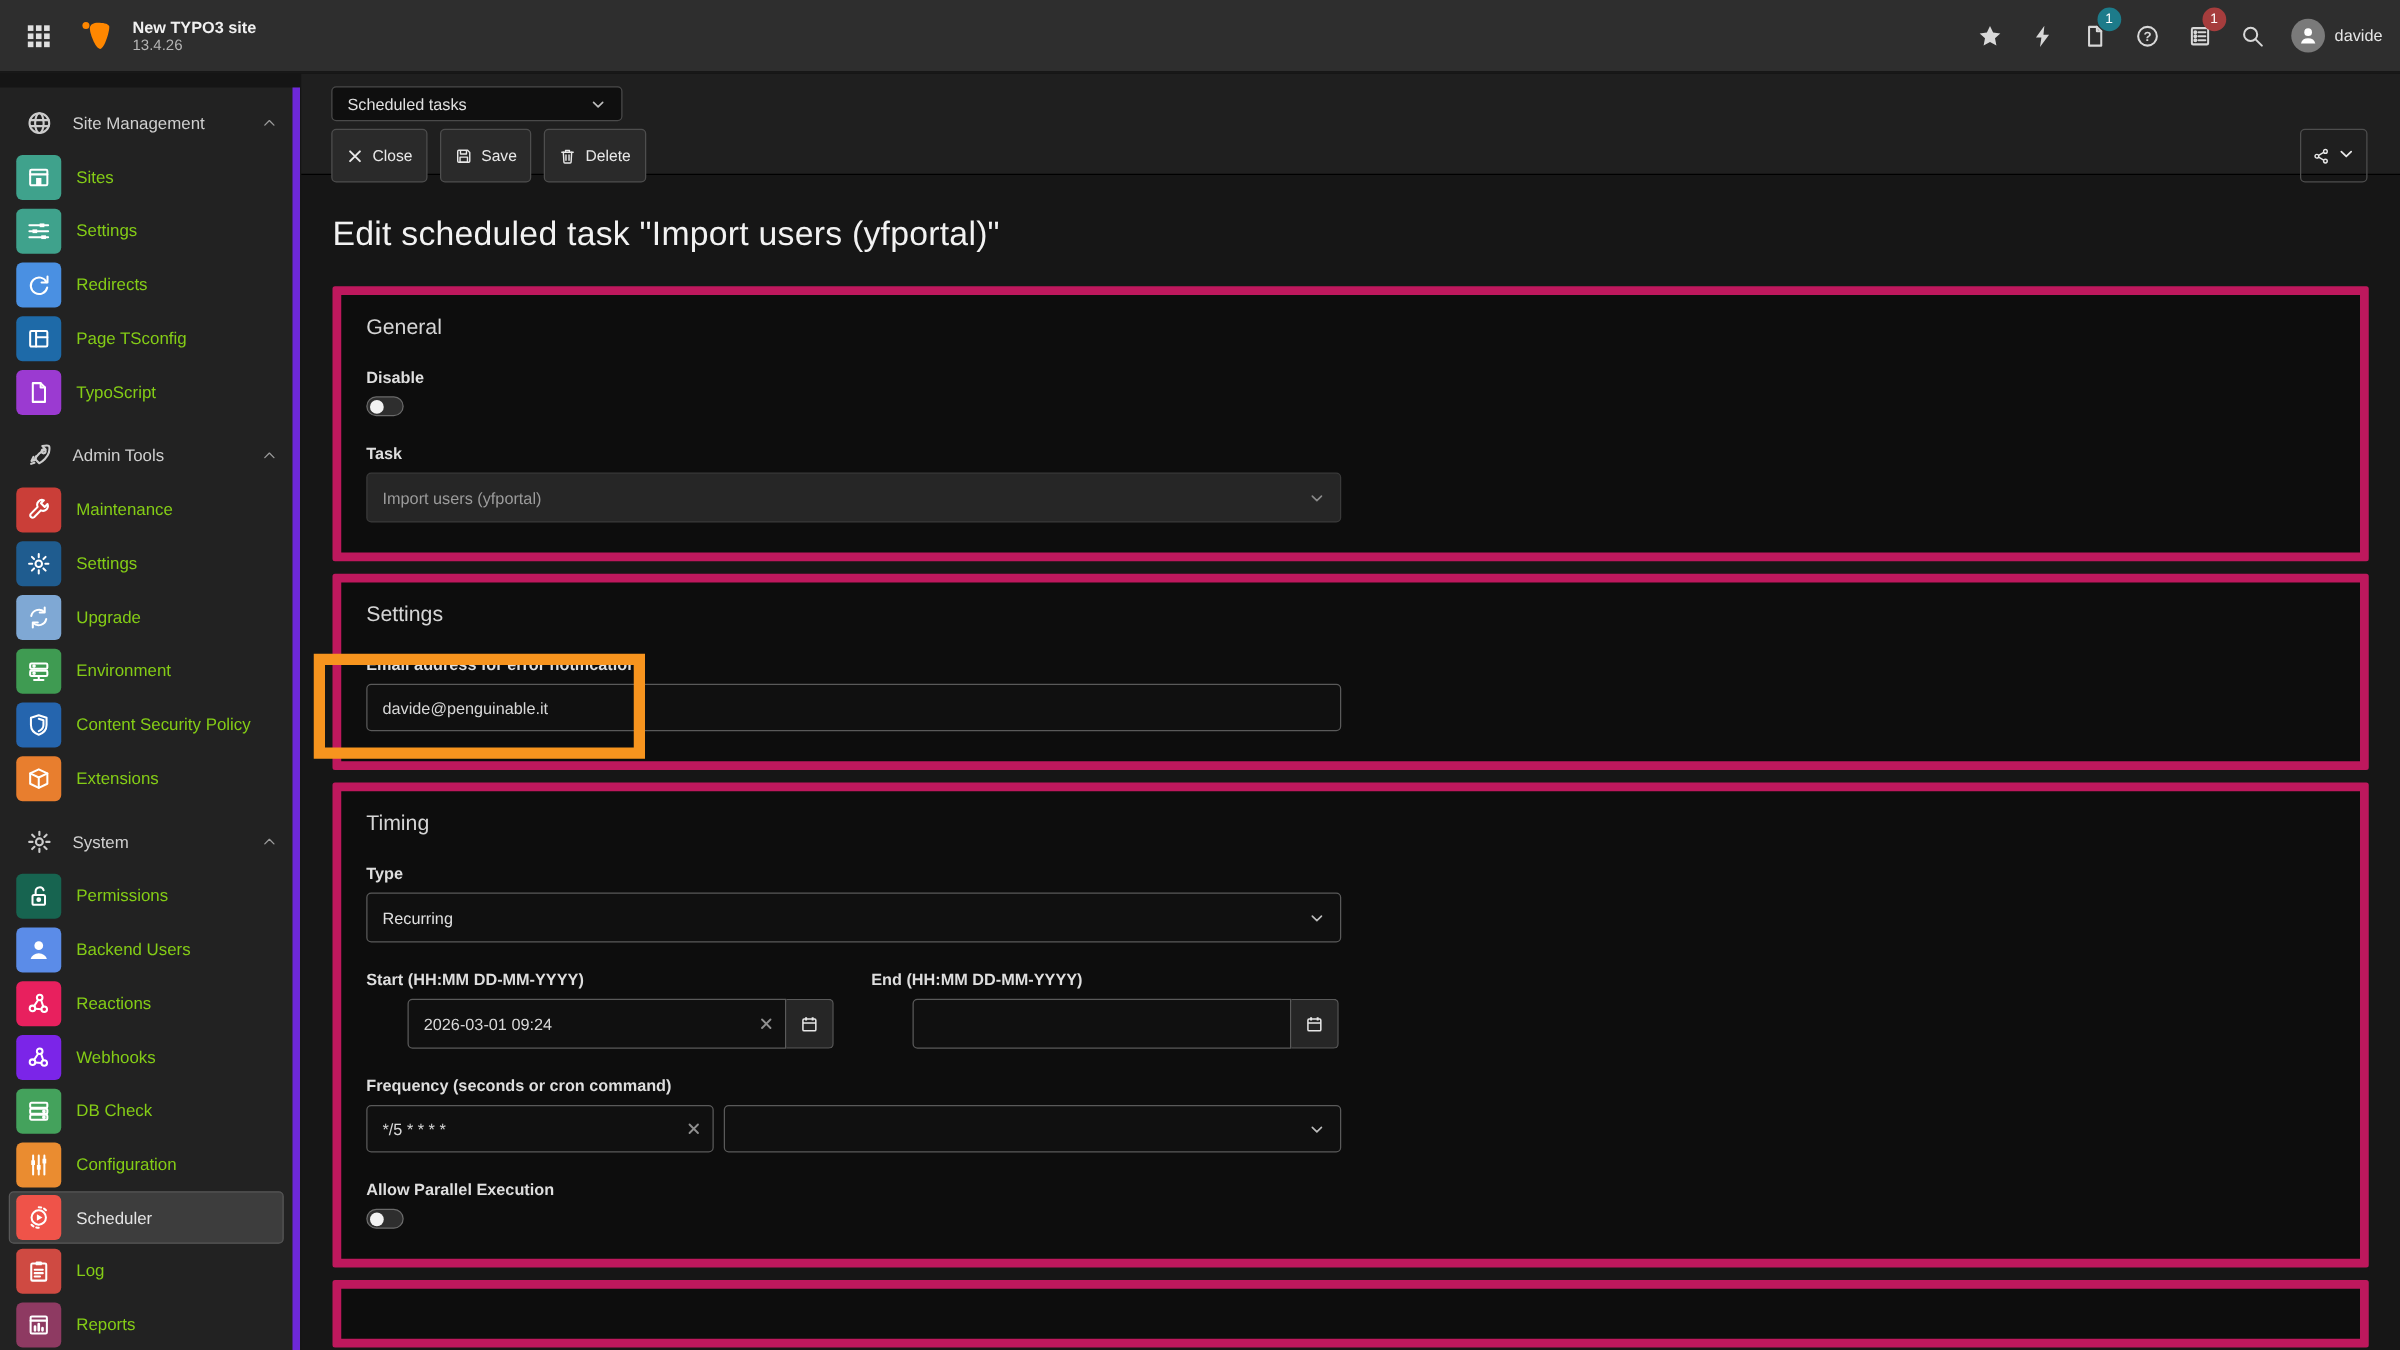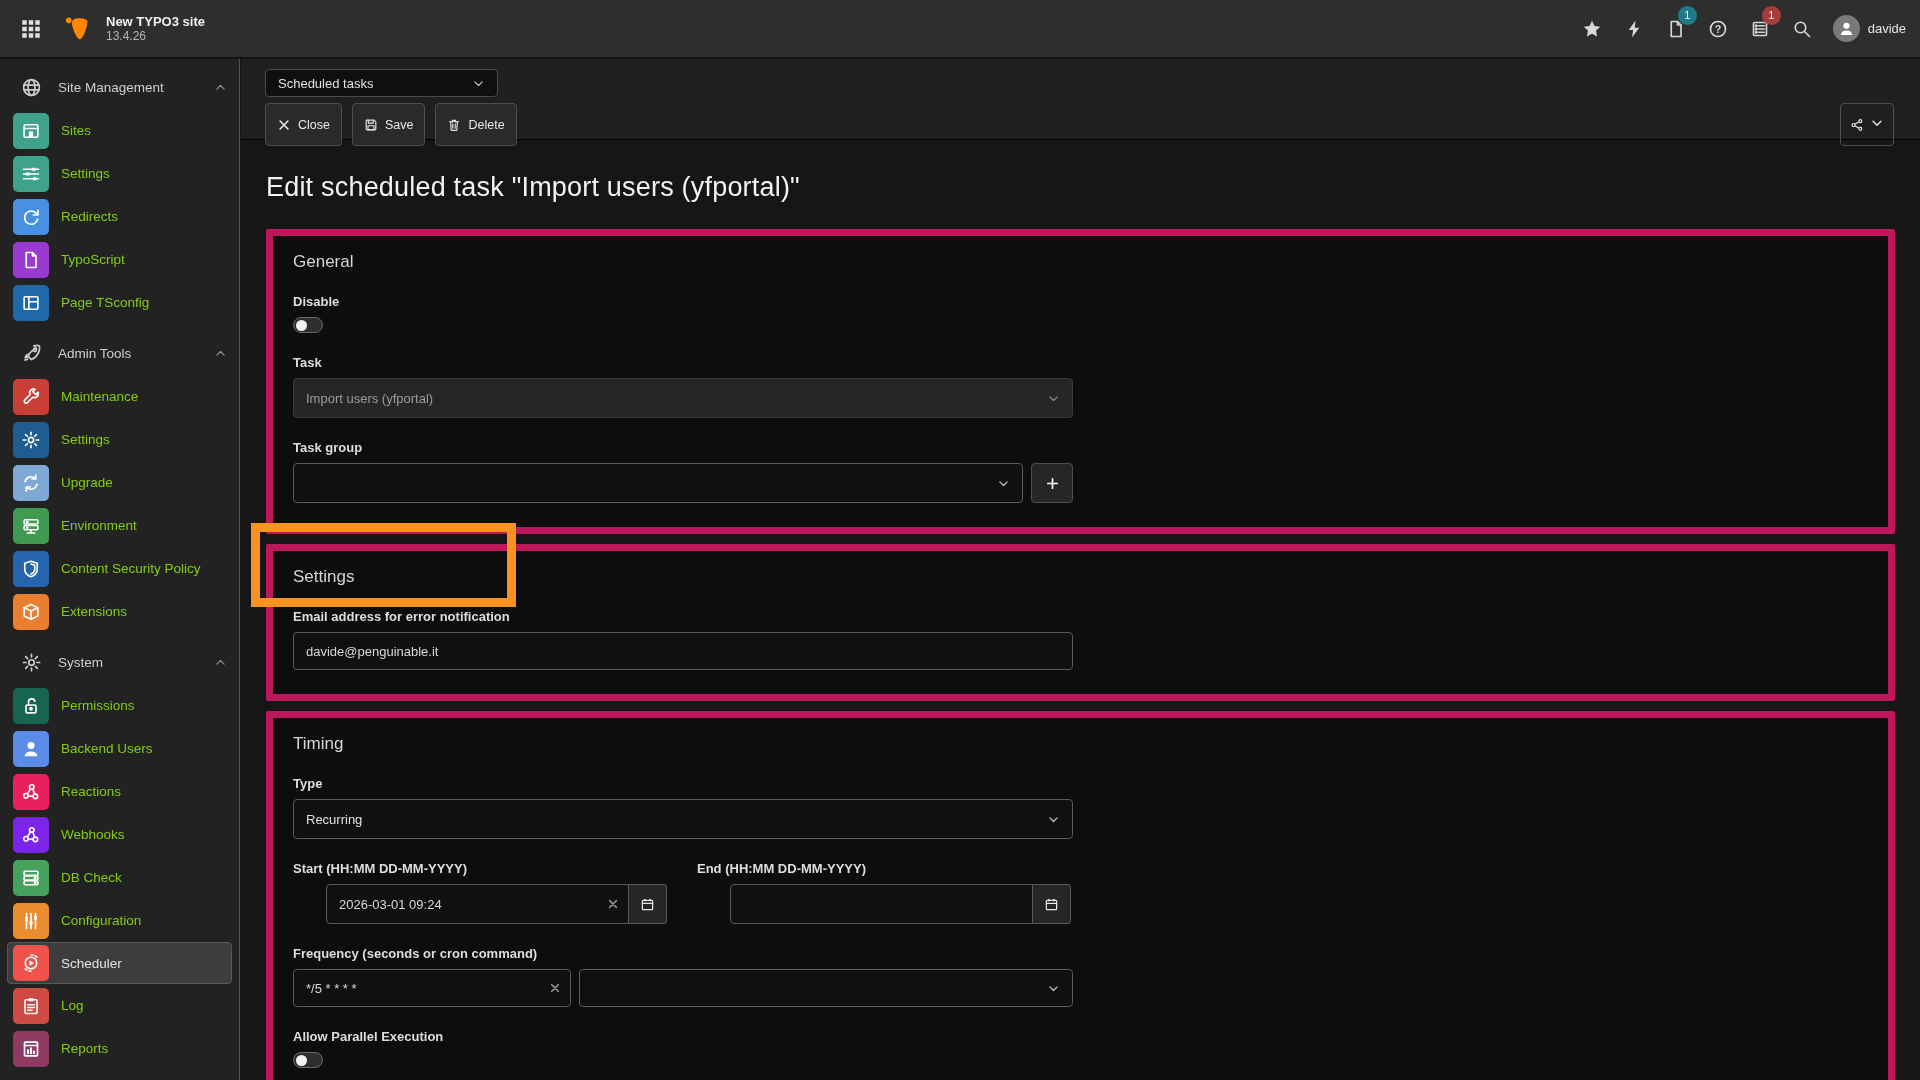--- a/index.html
+++ b/index.html
@@ -35,22 +35,22 @@
   }
   .tb-user { display:flex; align-items:center; gap:8px; margin-left:8px; cursor:pointer; }
   .tb-avatar {
     width:27px; height:27px; border-radius:50%; background:#7a7a7a;
     display:flex; align-items:center; justify-content:center; color:#fff; overflow:hidden;
   }
   .tb-avatar svg { width:17px; height:17px; }
   .tb-username { font-size:13px; color:#e6e6e6; }
   
   .sidebar {
-    position:absolute; top:59px; left:0; bottom:0; width:240px;
-    background:#222222; border-right:1px solid #6d28d9; padding-top:7px;
+    position:absolute; top:70px; left:0; bottom:0; width:240px;
+    background:#222222; border-right:6px solid #6d28d9; padding-top:7px;
     overflow:hidden; z-index:20;
   }
   .side-header, .side-item {
     height:43px; display:flex; align-items:center; padding:0 12px 0 13px;
     cursor:pointer; position:relative;
   }
   .side-header { margin-top:8px; }
   .side-header:first-child { margin-top:0; }
   .side-hicon { width:36px; display:flex; justify-content:center; color:#cccccc; }
   .side-hicon svg { width:21px; height:21px; }
@@ -273,36 +273,36 @@
     <div class="side-item">
       <span class="side-tile" style="background: rgb(74, 144, 226);">
         <svg viewBox="0 0 16 16" fill="none" stroke="currentColor" stroke-width="1.3" stroke-linecap="round" stroke-linejoin="round">
           <path d="M13 6.2 a5.3 5.3 0 1 0 .4 3.4"></path>
           <polyline points="13.6 2.6 13.6 6.4 9.8 6.4"></polyline>
         </svg>
       </span>
       <span class="side-label">Redirects</span>
     </div>
     <div class="side-item">
+      <span class="side-tile" style="background: rgb(30, 106, 168);">
+        <svg viewBox="0 0 16 16" fill="none" stroke="currentColor" stroke-width="1.3" stroke-linecap="round" stroke-linejoin="round">
+          <rect x="2.5" y="3" width="11" height="10" rx="0.8"></rect>
+          <path d="M6.3 3 v10 M6.3 7 h7.2"></path>
+        </svg>
+      </span>
+      <span class="side-label">Page TSconfig</span>
+    </div>
+    <div class="side-item">
       <span class="side-tile" style="background: rgb(155, 58, 209);">
         <svg viewBox="0 0 16 16" fill="none" stroke="currentColor" stroke-width="1.3" stroke-linecap="round" stroke-linejoin="round">
           <path d="M4.2 2 h5 l2.8 2.8 V14 H4.2 Z"></path>
           <path d="M9.2 2 v2.8 h2.8"></path>
         </svg>
       </span>
       <span class="side-label">TypoScript</span>
-    </div>
-    <div class="side-item">
-      <span class="side-tile" style="background: rgb(30, 106, 168);">
-        <svg viewBox="0 0 16 16" fill="none" stroke="currentColor" stroke-width="1.3" stroke-linecap="round" stroke-linejoin="round">
-          <rect x="2.5" y="3" width="11" height="10" rx="0.8"></rect>
-          <path d="M6.3 3 v10 M6.3 7 h7.2"></path>
-        </svg>
-      </span>
-      <span class="side-label">Page TSconfig</span>
     </div>
     <div class="side-header">
       <span class="side-hicon">
         <svg viewBox="0 0 16 16" fill="none" stroke="currentColor" stroke-width="1.3" stroke-linecap="round" stroke-linejoin="round">
           <path d="M9.8 2.2 c1.8-.4 3.6-.4 4 0 .4.4.4 2.2 0 4 -.9 2.7-3.7 5.5-5.9 6.4 l-2.5-2.5 c.9-2.2 3.7-5 6.4-5.9 Z"></path>
           <circle cx="10.6" cy="5.4" r="1.2"></circle>
           <path d="M5.4 10.6 l-2.2.6 1.2-2.4 M5.4 10.6 l.6-2.2 M3 13 l2-.6"></path>
         </svg>
       </span>
       <span class="side-label">Admin Tools</span>
@@ -544,38 +544,20 @@
       </div>
       <div class="fgroup">
         <div class="flabel">Task</div>
         <div class="select select-field disabled fieldw">
           <span>Import users (yfportal)</span>
           <span class="chev">
               <svg viewBox="0 0 16 16" fill="none" stroke="currentColor" stroke-width="1.6" stroke-linecap="round" stroke-linejoin="round">
                 <polyline points="3.5 6 8 10.5 12.5 6"></polyline>
               </svg>
             </span>
-        </div>
-      </div>
-      <div class="fgroup">
-        <div class="flabel">Task group</div>
-        <div class="tg-row">
-          <div class="select select-field">
-            <span></span>
-            <span class="chev">
-                <svg viewBox="0 0 16 16" fill="none" stroke="currentColor" stroke-width="1.6" stroke-linecap="round" stroke-linejoin="round">
-                  <polyline points="3.5 6 8 10.5 12.5 6"></polyline>
-                </svg>
-              </span>
-          </div>
-          <button class="plus-btn">
-              <svg viewBox="0 0 16 16" fill="none" stroke="currentColor" stroke-width="1.8" stroke-linecap="round">
-                <path d="M8 3 v10 M3 8 h10"></path>
-              </svg>
-            </button>
         </div>
       </div>
     </div>
 
     <div class="panel">
       <div class="panel-heading">Settings</div>
       <div class="fgroup">
         <div class="flabel">Email address for error notification</div>
         <input class="input input-sm fieldw" value="davide@penguinable.it" style="">
       </div>

